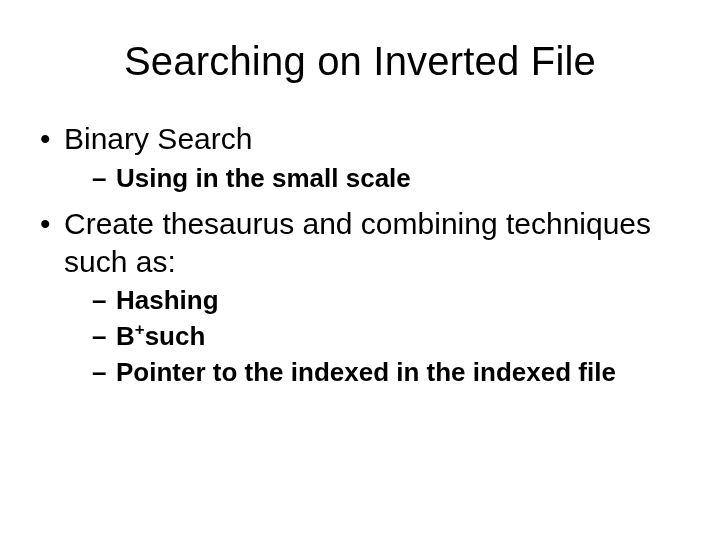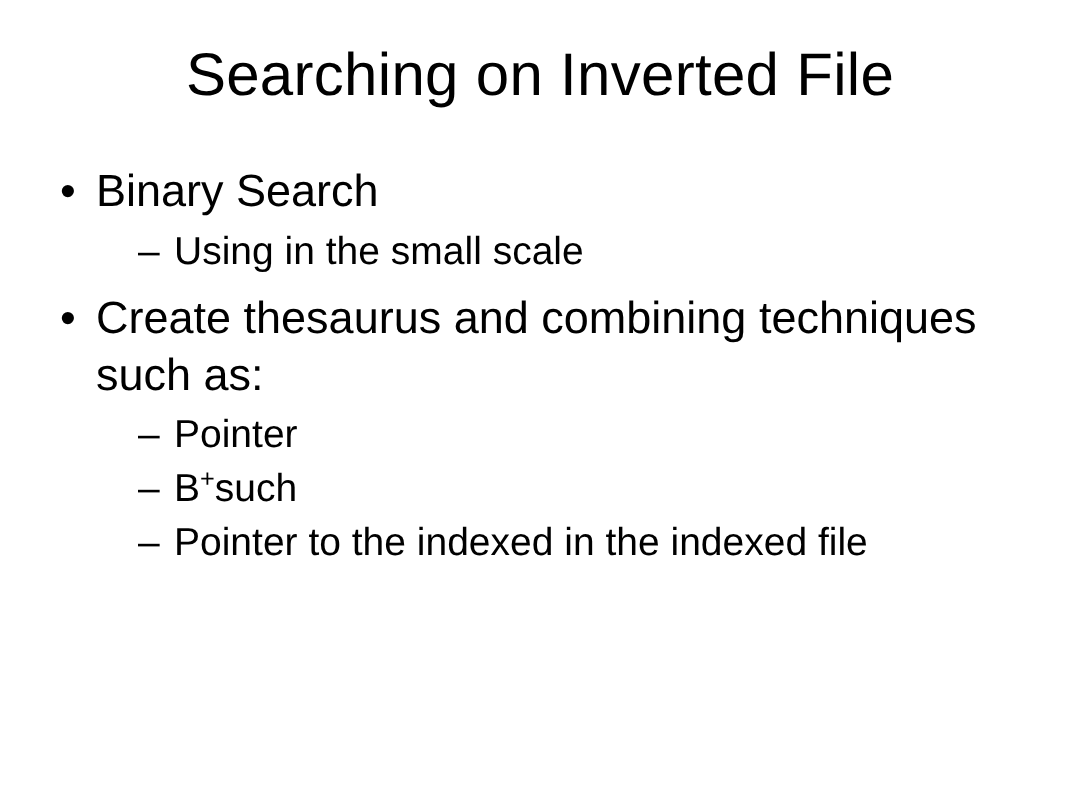--- a/index.html
+++ b/index.html
@@ -9,21 +9,21 @@
     height: 540px;
     background: #ffffff;
     font-family: Arial, Helvetica, sans-serif;
     color: #000;
     overflow: hidden;
   }
   .slide {
     box-sizing: border-box;
     width: 720px;
     height: 420px;
-    padding: 28px 36px 36px 36px;
+    padding: 39px 36px 36px 36px;
   }
   .title {
     text-align: center;
     font-size: 40px;
     font-weight: 400;
     margin: 0 0 36px 0;
     letter-spacing: 0.2px;
   }
   ul.level1 {
     list-style: none;
@@ -42,20 +42,21 @@
     position: absolute;
     left: 4px;
     top: 0;
     font-size: 30px;
     line-height: 1.25;
   }
   ul.level2 {
     list-style: none;
     padding: 0;
     margin: 4px 0 10px 0;
+    font-weight: bold;
   }
   ul.level2 > li {
     position: relative;
     padding-left: 52px;
     font-size: 26px;
     line-height: 1.3;
     margin-bottom: 2px;
   }
   ul.level2 > li::before {
     content: "–";
@@ -85,21 +86,21 @@
         <li>
           <span>Using in the small scale</span>
         </li>
       </ul>
     </li>
 
     <li>
       <span>Create thesaurus and combining techniques such as:</span>
       <ul class="level2">
         <li>
-          <span>Pointer</span>
+          <span>Hashing</span>
         </li>
         <li>
           <span>B</span><span class="sup">+</span><span>such</span>
         </li>
         <li>
           <span>Pointer to the indexed in the indexed file</span>
         </li>
       </ul>
     </li>
 

